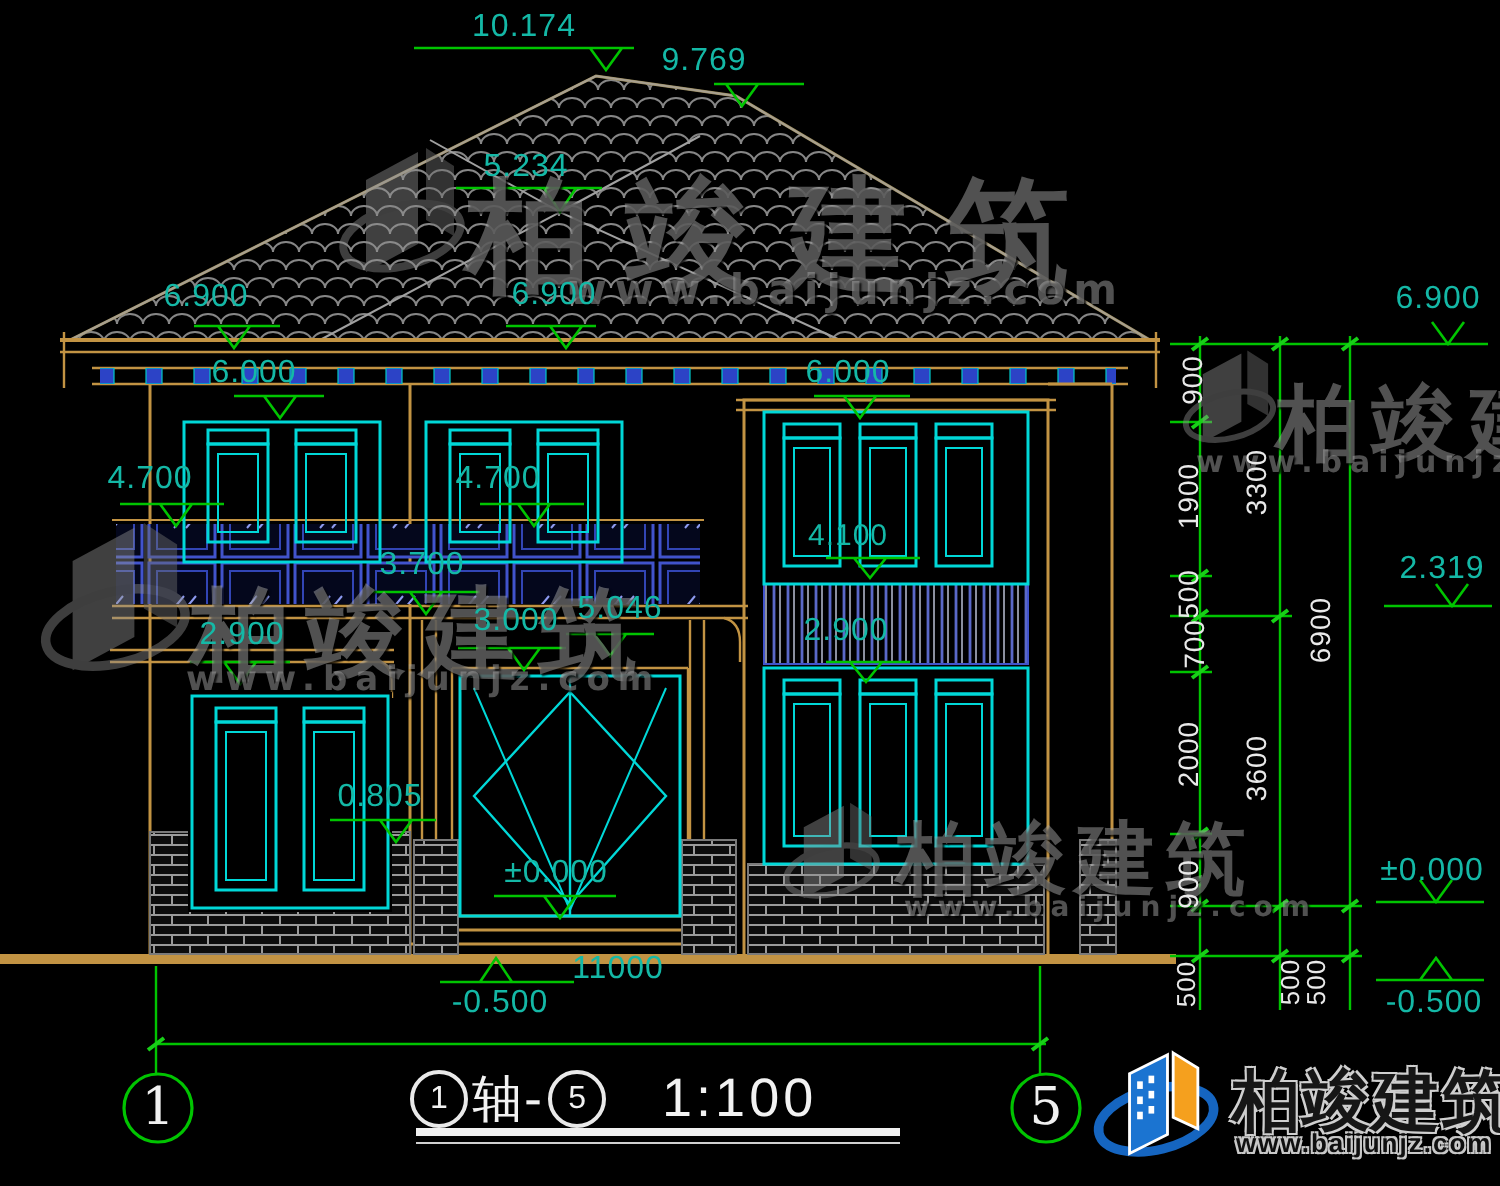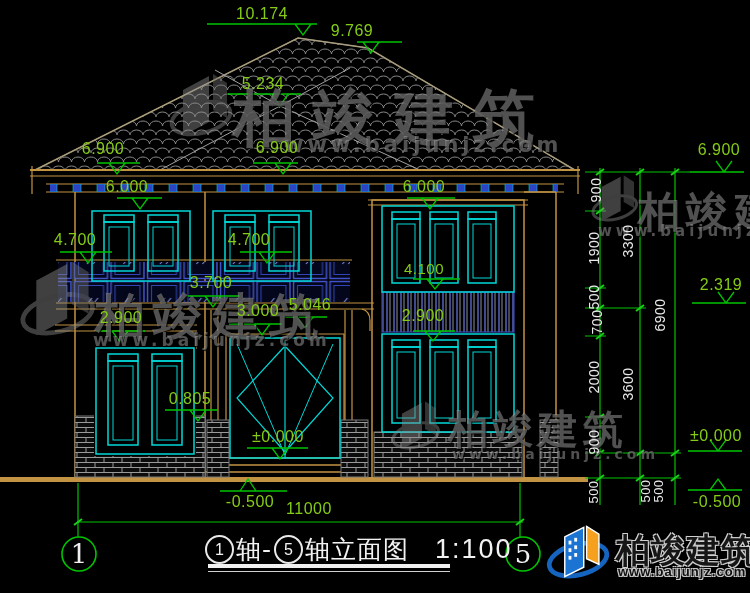--- a/index.html
+++ b/index.html
@@ -1,19 +1,19 @@
 <!DOCTYPE html>
 <html><head>
 <meta charset="utf-8">
 <style>
   html,body{margin:0;padding:0;background:#000;}
   #stage{position:relative;width:750px;height:593px;background:#000;overflow:hidden;
          font-family:"Liberation Sans",sans-serif;}
   #stage svg{position:absolute;left:0;top:0;}
-  .lbl{position:absolute;transform:translate(-50%,-50%);color:#84cc16;
+  .lbl{position:absolute;transform:translate(-50%,-50%);color:#14b8a6;
        font:15px/1 "Liberation Sans",sans-serif;white-space:nowrap;letter-spacing:.5px;}
   .lbl.big{font-size:16px;}
   .vlbl{position:absolute;transform:translate(-50%,-50%) rotate(-90deg);color:#e9e9e9;
         font:14px/1 "Liberation Sans",sans-serif;white-space:nowrap;letter-spacing:.5px;}
   .vlbl.sm{font-size:13px;}
   .bub{position:absolute;transform:translate(-50%,-50%);color:#f0f0f0;
        font:26px/1 "DejaVu Serif",serif;}
   .wm{position:absolute;color:rgba(170,170,170,.48);font-weight:bold;white-space:nowrap;
       font-family:"DejaVu Sans",sans-serif;text-shadow:1px 1px 1px rgba(0,0,0,.8);}
   .wm .u{display:block;letter-spacing:4px;}
@@ -255,21 +255,21 @@
 <div class="lbl big" style="left:721px;top:285px;">2.319</div>
 <div class="lbl big" style="left:310px;top:305px;">5.046</div>
 <div class="lbl big" style="left:258px;top:311px;">3.000</div>
 <div class="lbl big" style="left:121px;top:318px;">2.900</div>
 <div class="lbl big" style="left:423px;top:316px;">2.900</div>
 <div class="lbl big" style="left:190px;top:399px;">0.805</div>
 <div class="lbl big" style="left:278px;top:437px;">±0.000</div>
 <div class="lbl big" style="left:716px;top:436px;">±0.000</div>
 <div class="lbl big" style="left:250px;top:502px;">-0.500</div>
 <div class="lbl big" style="left:717px;top:502px;">-0.500</div>
-<div class="lbl big" style="left:309px;top:509px;text-align:right;">11000</div>
+<div class="lbl big" style="left:309px;top:485px;text-align:right;">11000</div>
 
 <div class="vlbl" style="left:596px;top:190px;">900</div>
 <div class="vlbl" style="left:594px;top:248px;">1900</div>
 <div class="vlbl" style="left:594px;top:297px;">500</div>
 <div class="vlbl" style="left:597px;top:322px;">700</div>
 <div class="vlbl" style="left:594px;top:377px;">2000</div>
 <div class="vlbl" style="left:594px;top:442px;">900</div>
 <div class="vlbl sm" style="left:593px;top:492px;">500</div>
 <div class="vlbl" style="left:628px;top:241px;">3300</div>
 <div class="vlbl" style="left:628px;top:384px;">3600</div>
@@ -277,21 +277,20 @@
 <div class="vlbl" style="left:660px;top:315px;">6900</div>
 <div class="vlbl sm" style="left:658px;top:491px;">500</div>
 
 <div class="bub" style="left:79px;top:554px;">1</div>
 <div class="bub" style="left:523px;top:554px;">5</div>
 
 <div id="titlebar">
   <span class="circ">1</span>
   <span class="t">轴-</span>
   <span class="circ">5</span>
-  <span class="t">轴立面图</span>
   <span class="scale">1:100</span>
 </div>
 <div class="rule1"></div>
 <div class="rule2"></div>
 
 <div id="brand">
   <svg width="74" height="66" viewBox="0 0 78 66">
     <ellipse cx="38" cy="40" rx="31" ry="16" transform="rotate(-14 38 40)" fill="none" stroke="#1565c0" stroke-width="5"></ellipse>
     <path d="M24,16L44,6V48L24,58Z" fill="#1b74d1" stroke="#fff" stroke-width="1.5"></path>
     <path d="M47,5L60,13V45L47,39Z" fill="#f5a01e" stroke="#fff" stroke-width="1.5"></path>

